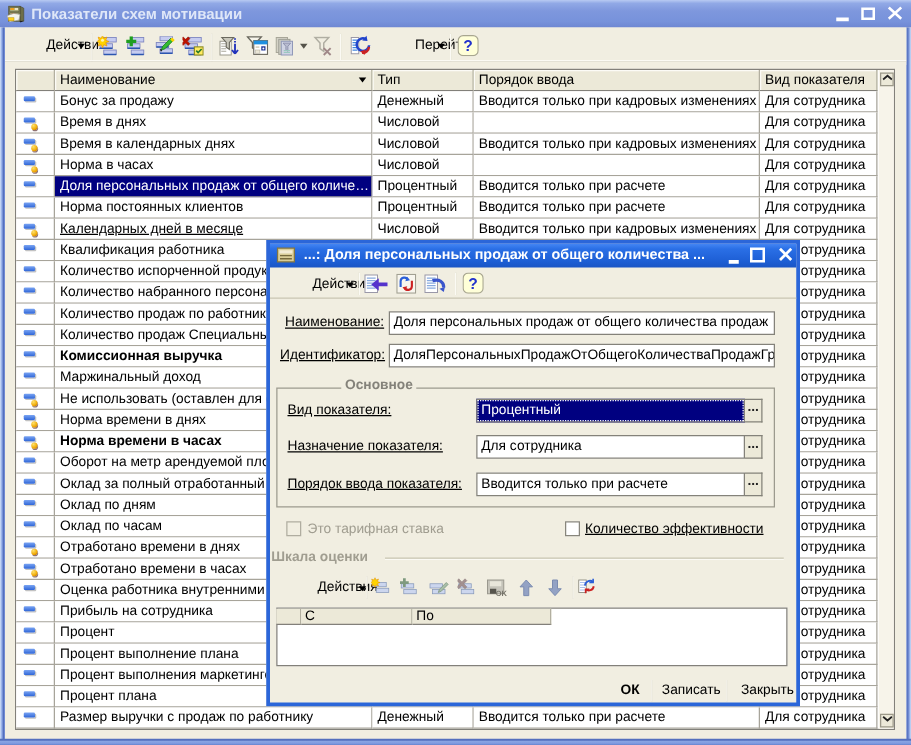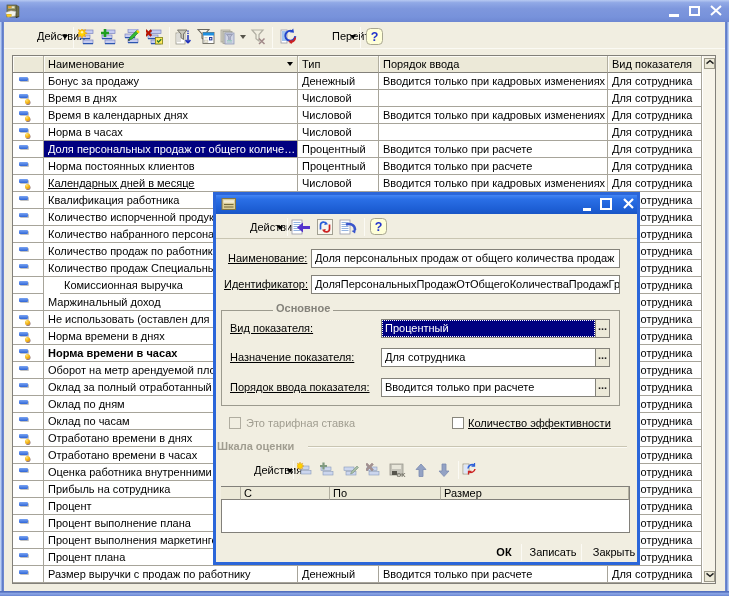--- a/index.html
+++ b/index.html
@@ -53,20 +53,21 @@
         <rect x="2.8" y="2.8" width="7.4" height="3.6" fill="#a8a878" stroke="#5a5a3c" stroke-width="0.5"></rect>
         <rect x="3.4" y="3.4" width="3" height="1.6" fill="#f0a020"></rect>
         <rect x="6.8" y="3.4" width="2.6" height="1.6" fill="#e8e4c8"></rect>
         <rect x="2.8" y="7.2" width="7.4" height="3.2" fill="#a8a878" stroke="#5a5a3c" stroke-width="0.5"></rect>
         <rect x="4.4" y="7.8" width="3.4" height="1.6" fill="#f07010"></rect>
         <path d="M0.5 9.5 l5.5 -1.8 5 0.8 -0.8 4.5 -7.5 1.5z" fill="#f4f4ec" stroke="#999" stroke-width="0.5"></path>
         <rect x="1.8" y="11.2" width="4.4" height="2.4" fill="#ffd020" stroke="#b89000" stroke-width="0.4"></rect>
         <path d="M10.5 14 l3.5 -0.5 -2.5 1.5z" fill="#1a1a1a"></path>
       </svg>
     </div>
+<div class="cap abs">Показатели схем мотивации</div>
 <div class="abs" style="left:669px;top:14px;width:10px;height:3px;background:#fff;"></div>
 <div class="abs" style="left:689px;top:6px;width:11px;height:10px;border:2px solid #fff;"></div>
 <svg class="abs" style="left:710px;top:5px;" width="12" height="11" viewBox="0 0 12 11">
       <path d="M1 1 L11 10 M11 1 L1 10" stroke="#fff" stroke-width="2"></path>
     </svg>
 </div>
 <div id="frL" class="abs frame"></div>
 <div id="frR" class="abs frame"></div>
 <div id="frB" class="abs frame"></div>
 <div id="toolbar" class="abs"></div>
@@ -260,21 +261,21 @@
 <div class="abs cell" style="left:379px;top:243px;width:229px;"></div>
 <div class="abs cell" style="left:608px;top:243px;width:94px;">Для сотрудника</div>
 <div class="abs cell" style="left:13px;top:260px;width:31px;"></div>
 <div class="abs icon-dash" style="left:19px;top:264px;"></div>
 <div class="abs cell" style="left:44px;top:260px;width:254px;">Количество продаж Специальный</div>
 <div class="abs cell" style="left:298px;top:260px;width:81px;"></div>
 <div class="abs cell" style="left:379px;top:260px;width:229px;"></div>
 <div class="abs cell" style="left:608px;top:260px;width:94px;">Для сотрудника</div>
 <div class="abs cell" style="left:13px;top:277px;width:31px;"></div>
 <div class="abs icon-dash" style="left:19px;top:281px;"></div>
-<div class="abs cell" style="left:60px;top:277px;width:254px;">Комиссионная выручка</div>
+<div class="abs cell" style="left:44px;top:277px;width:254px;font-weight:bold;">Комиссионная выручка</div>
 <div class="abs cell" style="left:298px;top:277px;width:81px;"></div>
 <div class="abs cell" style="left:379px;top:277px;width:229px;"></div>
 <div class="abs cell" style="left:608px;top:277px;width:94px;">Для сотрудника</div>
 <div class="abs cell" style="left:13px;top:294px;width:31px;"></div>
 <div class="abs icon-dash" style="left:19px;top:298px;"></div>
 <div class="abs cell" style="left:44px;top:294px;width:254px;">Маржинальный доход</div>
 <div class="abs cell" style="left:298px;top:294px;width:81px;"></div>
 <div class="abs cell" style="left:379px;top:294px;width:229px;"></div>
 <div class="abs cell" style="left:608px;top:294px;width:94px;">Для сотрудника</div>
 <div class="abs cell" style="left:13px;top:311px;width:31px;"></div>
@@ -391,20 +392,21 @@
   </div>
 <div id="dlg" class="abs">
 <div id="dtitle" class="abs">
 <div class="abs" style="left:5px;top:1px;">
         <svg class="abs" style="" width="16" height="16" viewBox="0 0 16 16">
           <rect x="1" y="2.5" width="13.5" height="11" fill="#d9cd96" stroke="#857741" stroke-width="1"></rect>
           <rect x="2.5" y="4.2" width="10.5" height="2.6" fill="#f2ecd4"></rect>
           <path d="M3 8.5 h9.5 M3 11 h9.5" stroke="#776b3d" stroke-width="1.1"></path>
         </svg>
       </div>
+<div class="cap abs">...: Доля персональных продаж от общего количества ...</div>
 <div class="abs" style="left:367px;top:13px;width:8px;height:3px;background:#fff;"></div>
 <div class="abs" style="left:384px;top:3px;width:12px;height:12px;border:2px solid #fff;"></div>
 <svg class="abs" style="left:407px;top:3px;" width="11" height="11" viewBox="0 0 11 11">
         <path d="M1 1 L10 10 M10 1 L1 10" stroke="#fff" stroke-width="2.2"></path>
       </svg>
 </div>
 <div id="dtb" class="abs"></div>
 <div class="abs tbtn" style="left:5px;top:26px;">Действия</div>
 <div class="abs drop" style="left:61px;top:31px;"></div>
 <div class="abs tsep" style="left:71px;top:23px;height:18px;"></div>
@@ -518,18 +520,17 @@
         <path d="M12.5 4.5 a4 4 0 0 0 -6.5 3" fill="none" stroke="#2b5fd8" stroke-width="1.5"></path>
         <path d="M12.5 2 v3 h-3" fill="none" stroke="#2b5fd8" stroke-width="1.3"></path>
         <path d="M6.5 10.5 a4 4 0 0 0 6.5 -2.5" fill="none" stroke="#cc2222" stroke-width="1.5"></path>
         <path d="M6.5 13.5 v-3 h3" fill="none" stroke="#cc2222" stroke-width="1.3"></path>
       </svg>
     </div>
 <div id="stbl" class="abs" style="left:5px;top:291px;width:409px;height:47px;"></div>
 <div class="abs shc" style="left:5px;top:292px;width:20px;"></div>
 <div class="abs shc" style="left:25px;top:292px;width:89px;">С</div>
 <div class="abs shc" style="left:114px;top:292px;width:111px;">По</div>
-<div class="abs shc" style="left:225px;top:292px;width:188px;">Размер</div>
 <div class="abs btnbar-btn" style="left:273px;top:351px;width:30px;font-weight:bold;">ОК</div>
 <div class="abs bsep" style="left:305px;top:349px;height:17px;"></div>
 <div class="abs btnbar-btn" style="left:311px;top:351px;width:52px;">Записать</div>
 <div class="abs bsep" style="left:365px;top:349px;height:17px;"></div>
 <div class="abs btnbar-btn" style="left:373px;top:351px;width:50px;">Закрыть</div>
 </div>
 </body></html>

